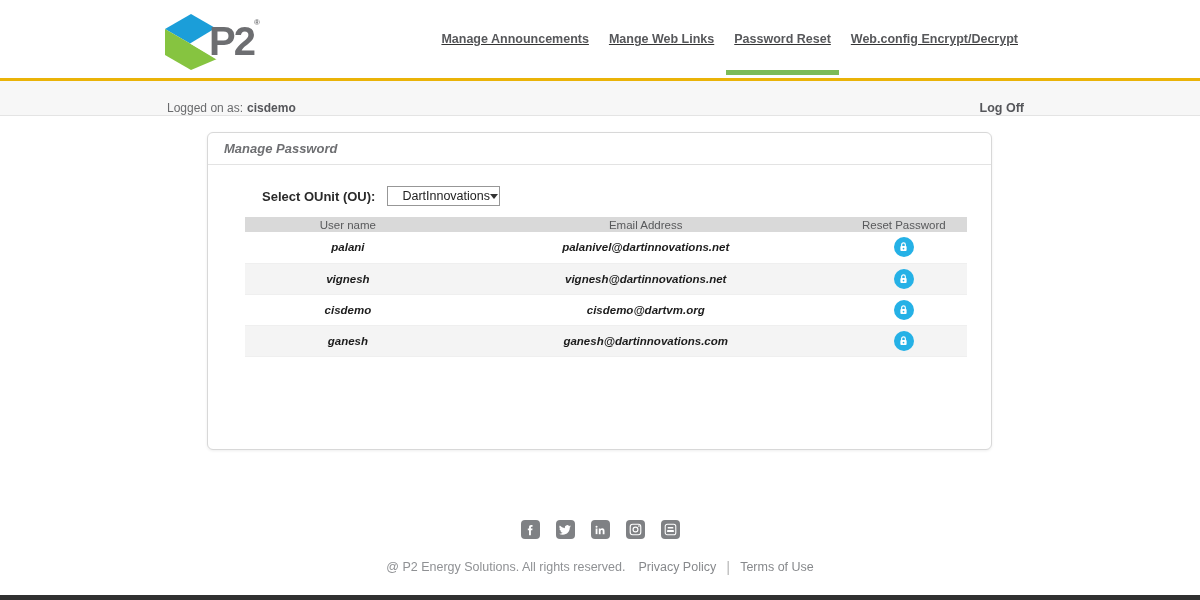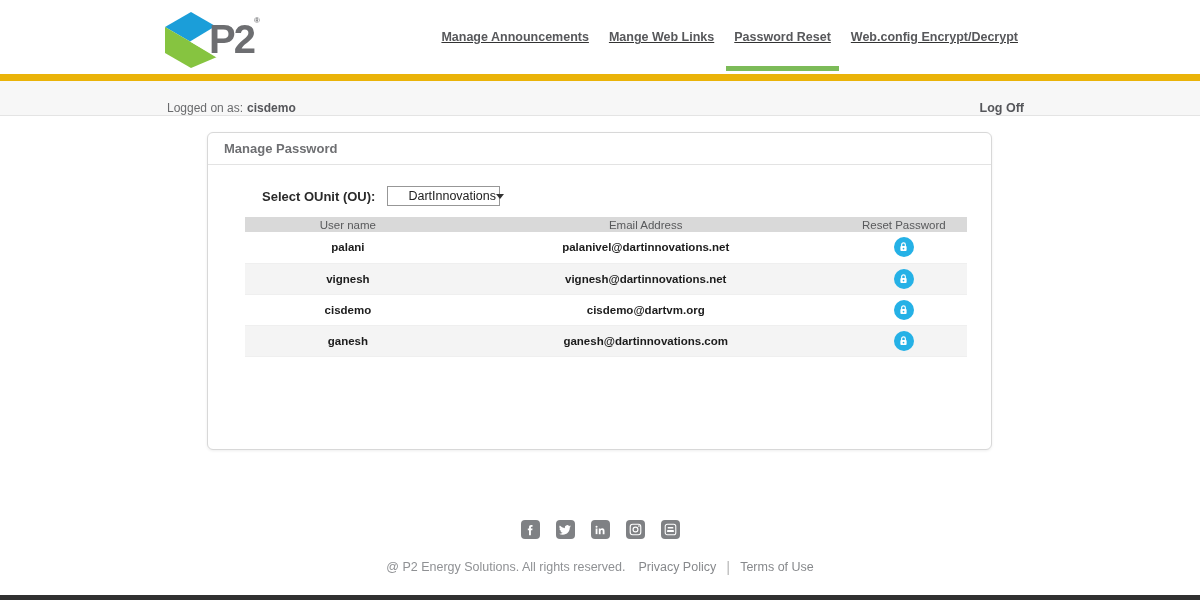--- a/index.html
+++ b/index.html
@@ -8,21 +8,21 @@
     font-family: "Liberation Sans", sans-serif;
     background: #ffffff;
     position: relative;
     color: #333;
   }
 
   
   .app-header {
     height: 81px;
     background: #fff;
-    border-bottom: 7px solid #eab308;
+    border-bottom: 3px solid #eab308;
     display: flex;
     align-items: stretch;
     justify-content: space-between;
     padding-left: 163px;
     padding-right: 172px;
   }
   .logo { display: flex; align-items: center; margin-top: 4px; }
   .logo svg { display: block; }
   .logo-text {
     font-size: 40px;
@@ -87,35 +87,36 @@
     box-shadow: 0 1px 3px rgba(0,0,0,0.07);
   }
   .card-header {
     height: 32px;
     line-height: 31px;
     padding: 0 16px;
     border-bottom: 1px solid #e3e3e3;
     font-size: 13px;
     font-weight: bold;
     color: #6e6f72;
+    font-style: italic;
   }
   .card-body { padding-top: 21px; }
 
   .ou-row { display: flex; align-items: center; margin-left: 54px; }
   .ou-label { font-size: 13px; font-weight: bold; color: #2a2a2a; }
   .select-box {
     margin-left: 12px;
     width: 113px;
     height: 20px;
     background: #fff;
     border: 1px solid #979797;
     display: flex;
     align-items: center;
     justify-content: space-between;
-    padding: 0 20px;
+    padding: 0 14px;
     font-size: 12.5px;
     color: #222;
     cursor: pointer;
   }
   .select-caret {
     width: 0; height: 0;
     border-left: 4px solid transparent;
     border-right: 4px solid transparent;
     border-top: 5px solid #333;
   }
@@ -133,20 +134,21 @@
     color: #58595b;
     text-align: center;
   }
   tbody td {
     height: 31px;
     text-align: center;
     font-size: 11.5px;
     font-weight: bold;
     color: #1c1c1c;
     border-bottom: 1px solid #efefef;
+    font-style: italic;
   }
   tbody tr:nth-child(even) td { background: #f4f4f4; }
   .lock-btn {
     display: inline-flex;
     align-items: center;
     justify-content: center;
     width: 20px; height: 20px;
     border-radius: 50%;
     background: #25b1e6;
     border: none;

